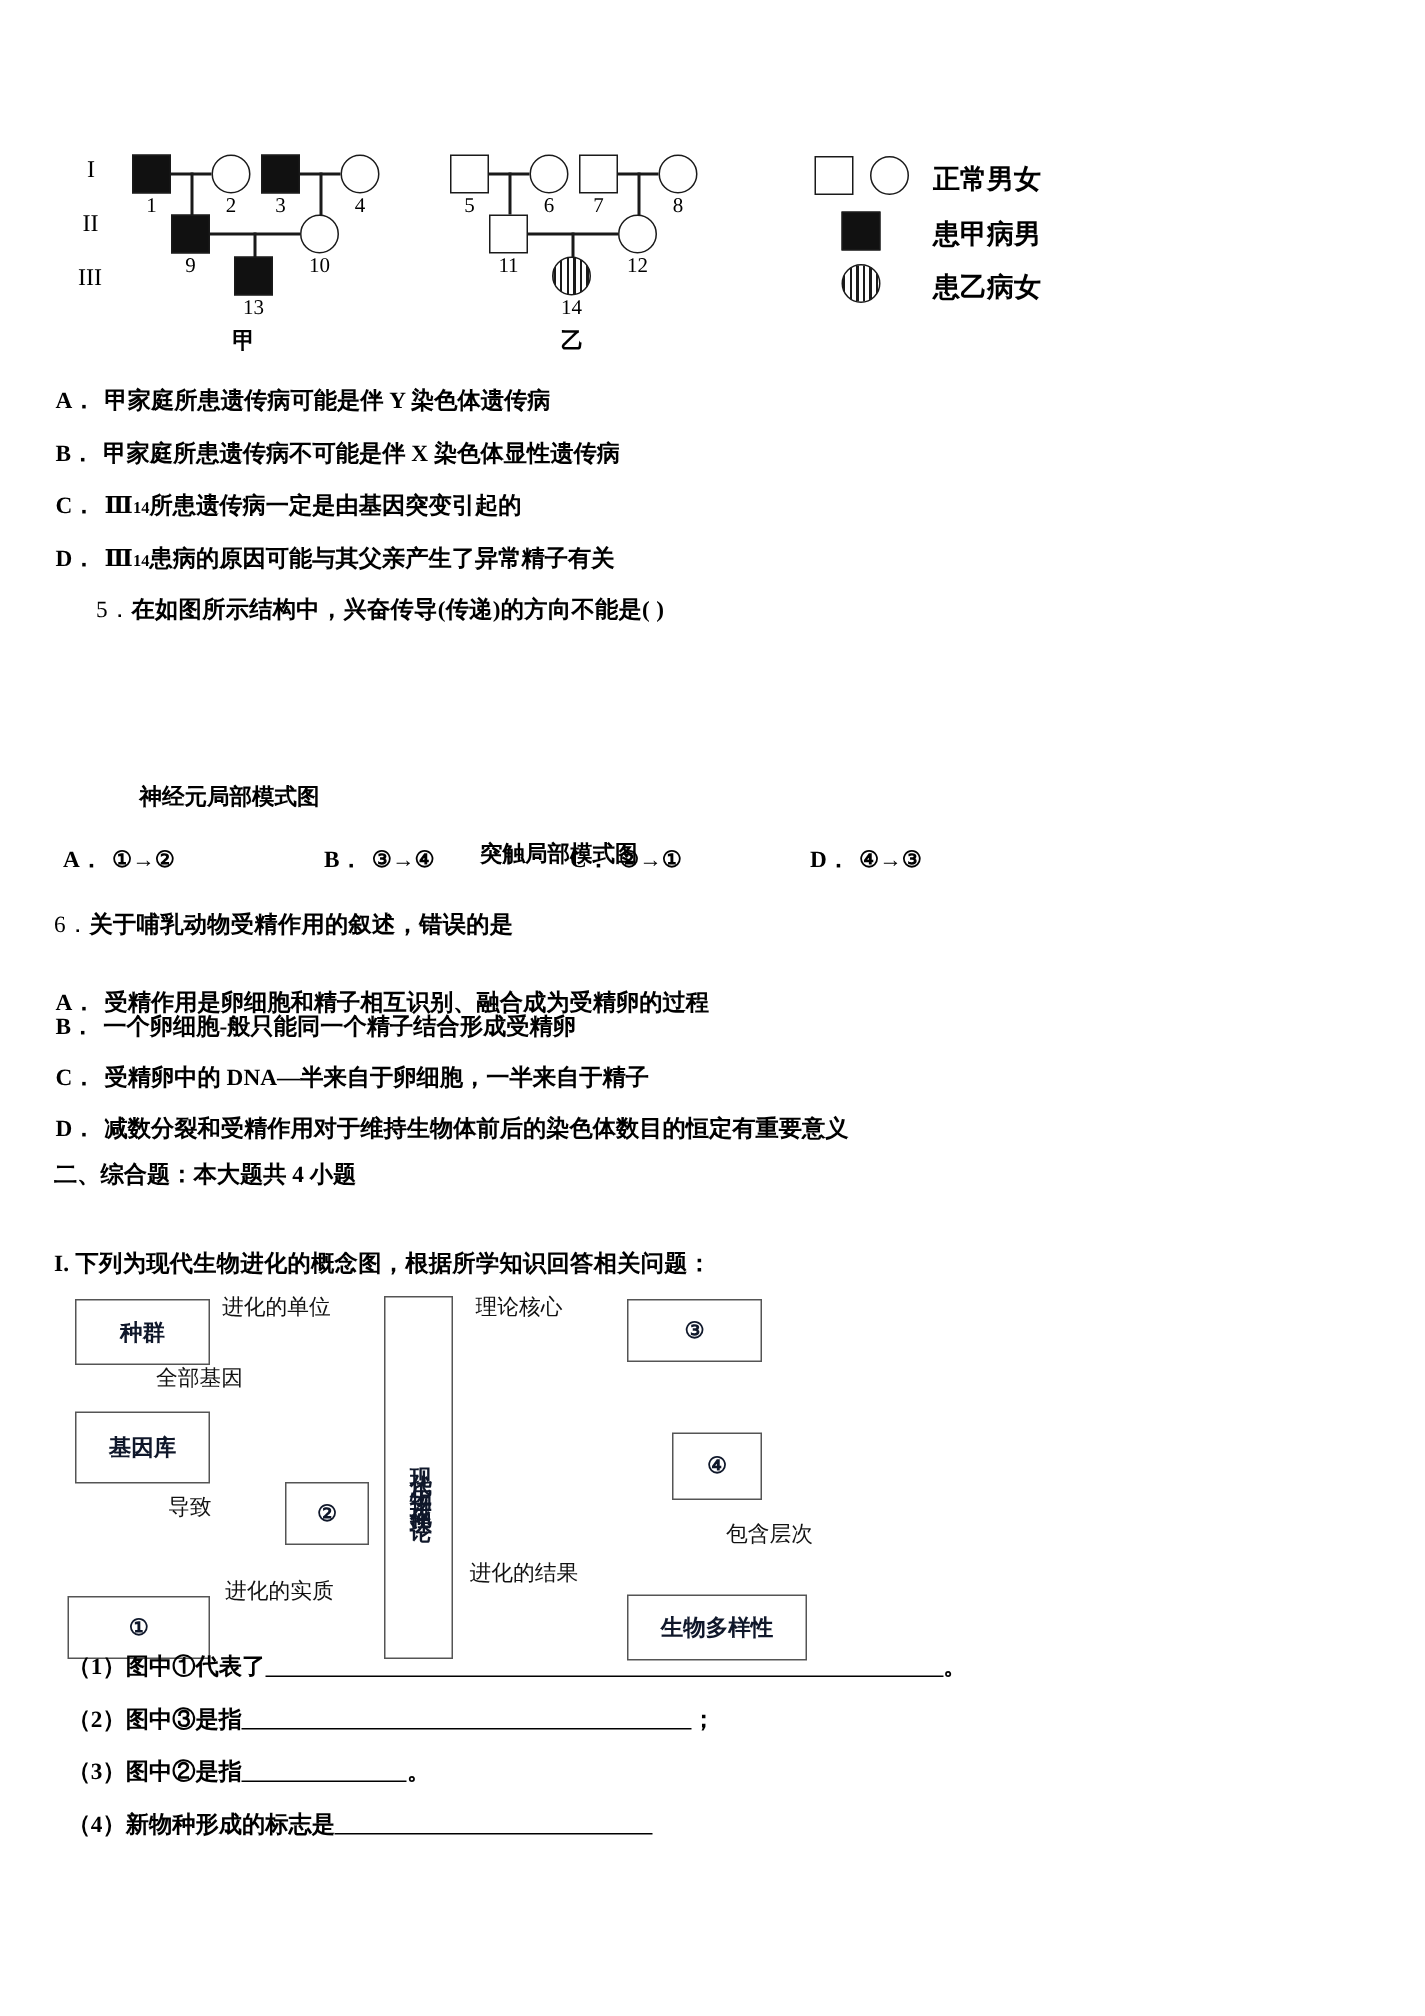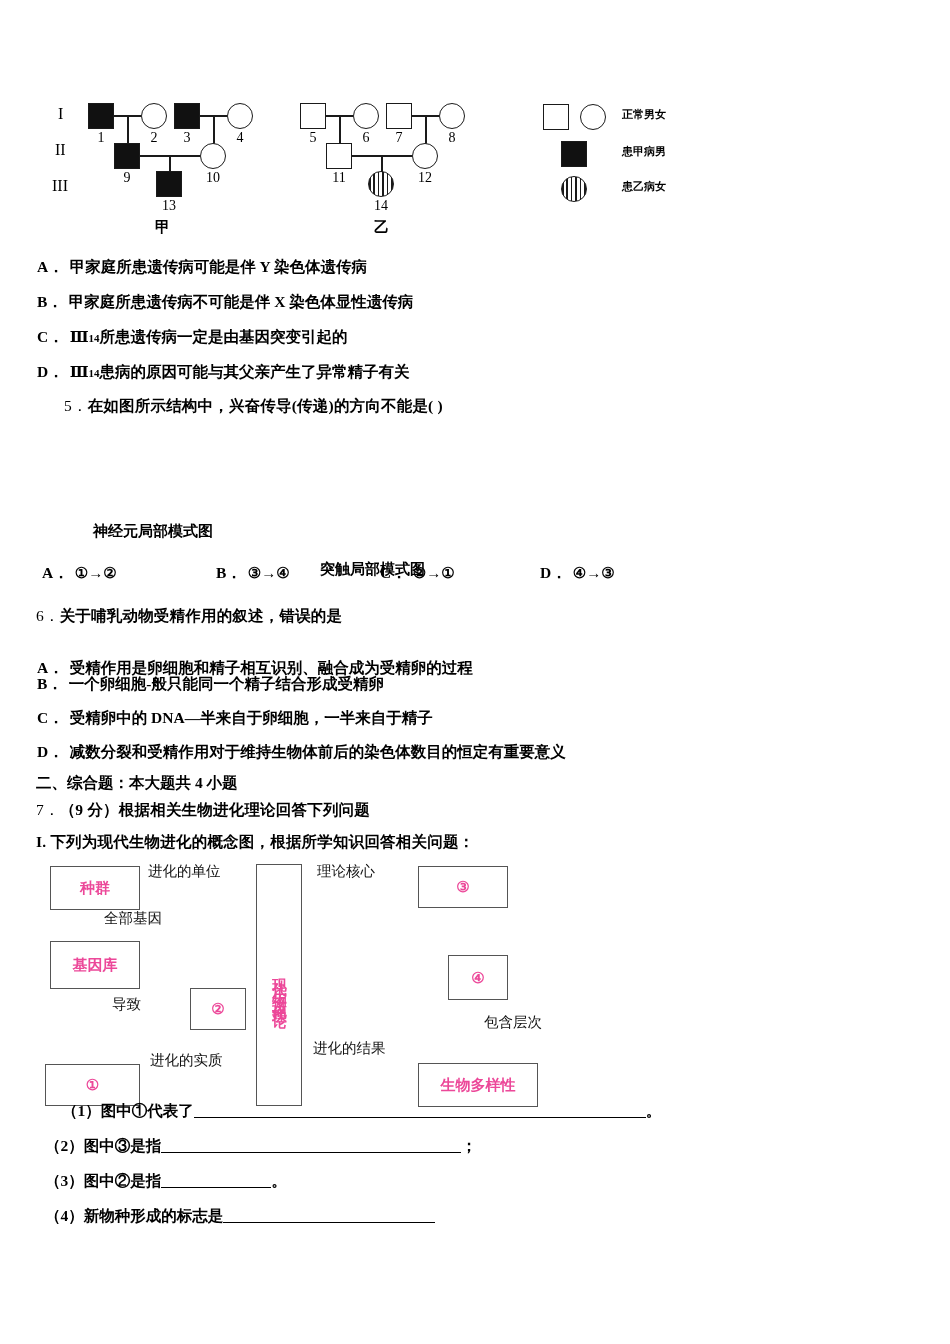--- a/index.html
+++ b/index.html
@@ -106,21 +106,21 @@
   .ln {
     position: absolute;
     background: #1a1a1a;
   }
   .lnh { height: 1.7px; }
   .lnv { width: 1.7px; }
 
   
   .leg-text {
     position: absolute;
-    font-size: 11px;
+    font-size: 18px;
     font-weight: bold;
     white-space: nowrap;
   }
 
   
   #neuro { position: absolute; left: 0; top: 0; width: 784px; height: 140px; }
   .fig-cap {
     position: absolute;
     font-size: 15px;
     font-weight: bold;
@@ -132,21 +132,21 @@
   .cbox {
     position: absolute;
     box-sizing: border-box;
     border: 1.5px solid #555555;
     background: #ffffff;
     display: flex;
     align-items: center;
     justify-content: center;
     font-size: 15px;
     font-weight: bold;
-    color: #ec4899;
+    color: #0f172a;
   }
   .cbox.vert {
     writing-mode: vertical-rl;
     letter-spacing: 5px;
     font-size: 14.5px;
     padding-top: 4px;
   }
   .clabel {
     position: absolute;
     font-size: 14.5px;
@@ -379,23 +379,20 @@
   </div>
   <div class="opt" style="left:37px; top:742px;">
     <span class="lab">D．</span><span>减数分裂和受精作用对于维持生物体前后的染色体数目的恒定有重要意义</span>
   </div>
   <div class="opt" style="left:37px; top:708px;">
     <span class="lab">C．</span><span>受精卵中的 DNA—半来自于卵细胞，一半来自于精子</span>
   </div>
 
   <div class="sec-head" style="left:36px; top:773px;">二、综合题：本大题共 4 小题</div>
 
-  <div class="q-stem" style="left:36px; top:800px;">
-    <span style="font-weight:normal;">7．</span><span>（9 分）根据相关生物进化理论回答下列问题</span>
-  </div>
   <div class="q-stem" style="left:36px; top:832px;">I. 下列为现代生物进化的概念图，根据所学知识回答相关问题：</div>
 
   <div id="concept">
     <svg width="950" height="260" style="position:absolute;left:0;top:858px;">
       <defs>
         <marker id="ah" markerWidth="9" markerHeight="9" refX="8" refY="3.2" orient="auto">
           <path d="M0,0 L8,3.2 L0,6.4 z" fill="#555"></path>
         </marker>
       </defs>
       <g stroke="#555" stroke-width="1.6" fill="none" marker-end="url(#ah)">
@@ -429,21 +426,21 @@
 
     <div class="clabel" style="left:148px; top:862px;">进化的单位</div>
     <div class="clabel" style="left:104px; top:909px;">全部基因</div>
     <div class="clabel" style="left:112px; top:995px;">导致</div>
     <div class="clabel" style="left:150px; top:1051px;">进化的实质</div>
     <div class="clabel" style="left:317px; top:862px;">理论核心</div>
     <div class="clabel" style="left:313px; top:1039px;">进化的结果</div>
     <div class="clabel" style="left:484px; top:1013px;">包含层次</div>
   </div>
 
-  <div class="sub-q" style="left:62px; top:1101px;">
+  <div class="sub-q" style="left:45px; top:1101px;">
     <span>（1）</span><span>图中①代表了</span><span class="blank-line" style="width:452px;"></span><span>。</span>
   </div>
   <div class="sub-q" style="left:45px; top:1136px;">
     <span>（2）</span><span>图中③是指</span><span class="blank-line" style="width:300px;"></span><span>；</span>
   </div>
   <div class="sub-q" style="left:45px; top:1171px;">
     <span>（3）</span><span>图中②是指</span><span class="blank-line" style="width:110px;"></span><span>。</span>
   </div>
   <div class="sub-q" style="left:45px; top:1206px;">
     <span>（4）</span><span>新物种形成的标志是</span><span class="blank-line" style="width:212px;"></span>

